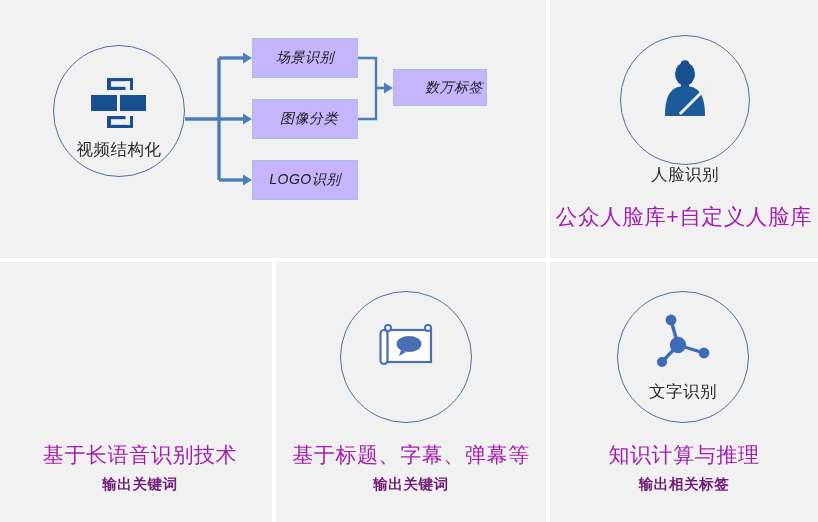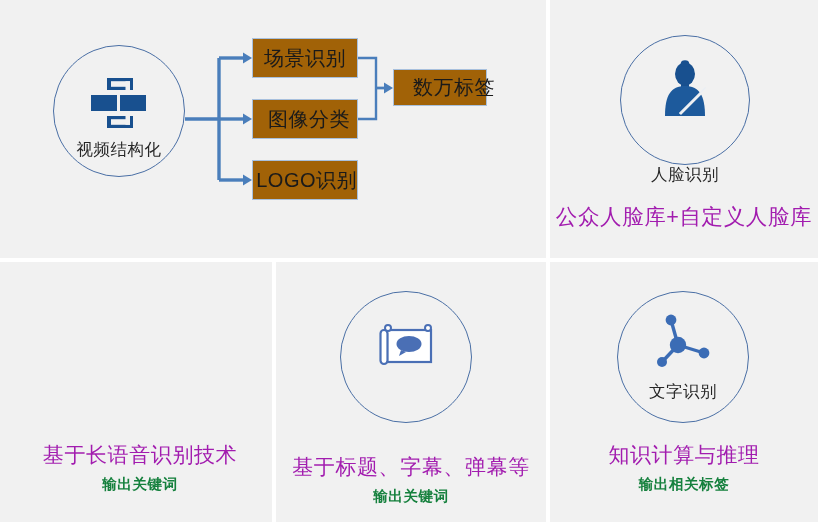--- a/index.html
+++ b/index.html
@@ -87,49 +87,50 @@
     text-align: center;
     white-space: nowrap;
   }
   .caption .headline {
     color: #a21caf;
     font-size: 21px;
     line-height: 28px;
     letter-spacing: .6px;
   }
   .caption .sub {
-    color: #15803d;
+    color: #701a75;
     font-size: 14.5px;
     font-weight: bold;
     line-height: 24px;
     letter-spacing: .6px;
     margin-top: 3px;
   }
   .cap-face   { left: 550px; top: 203px; width: 268px; }
   .cap-face .headline { font-size: 21.5px; }
   .cap-speech { left: 4px;   top: 441px; width: 272px; }
-  .cap-text   { left: 276px; top: 441px; width: 270px; margin-top: 12px; }
+  .cap-text   { left: 276px; top: 441px; width: 270px; }
   .cap-kg     { left: 550px; top: 441px; width: 268px; }
 
   
   .flowbox {
     position: absolute;
-    background: #a16207;
+    background: #c4b5fd;
     border: 1px solid #a8c0dd;
     display: flex;
     align-items: center;
     justify-content: center;
     color: #1a1a1a;
-    font-size: 20px;
+    font-size: 14px;
     letter-spacing: .5px;
     white-space: nowrap;
+    font-style: italic;
   }
   .fb-scene { left: 252px; top: 38px;  width: 106px; height: 40px; }
   .fb-class { left: 252px; top: 99px;  width: 106px; height: 40px; padding-left: 8px; }
-  .fb-logo  { left: 252px; top: 160px; width: 106px; height: 40px; justify-content: flex-end; }
+  .fb-logo  { left: 252px; top: 160px; width: 106px; height: 40px; }
   .fb-tags  { left: 393px; top: 69px;  width: 94px;  height: 37px; padding-left: 28px; }
 
   
   .connectors {
     position: absolute;
     left: 0; top: 0;
     width: 546px; height: 258px;
     pointer-events: none;
   }
 </style>

